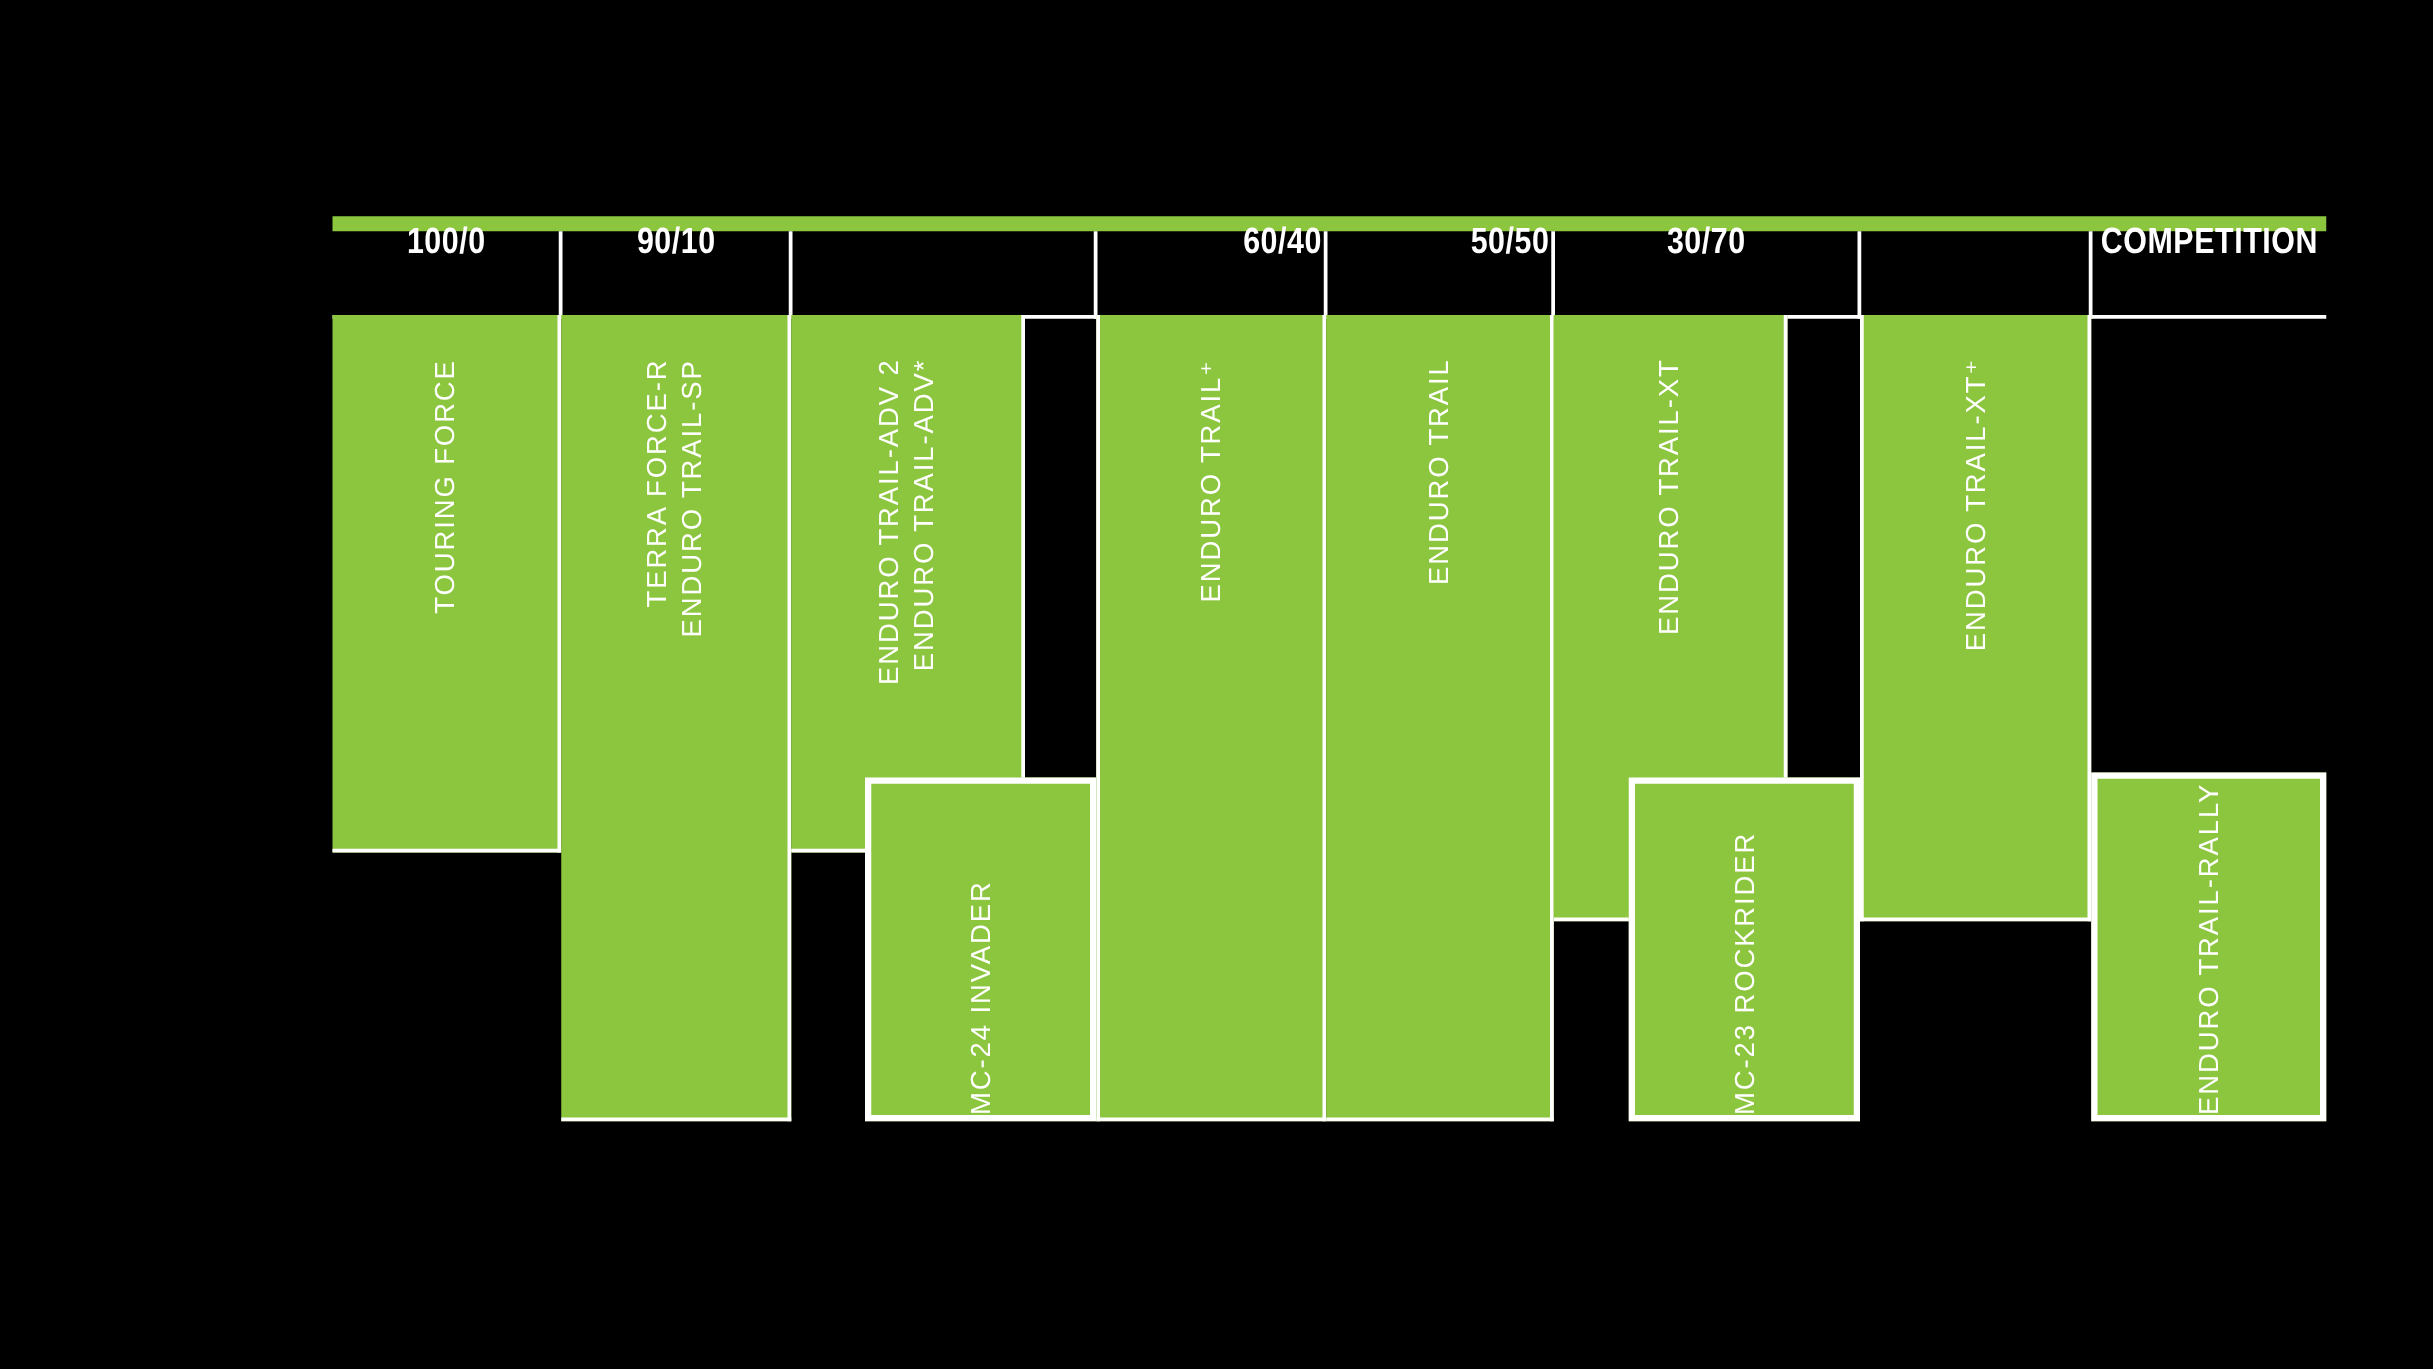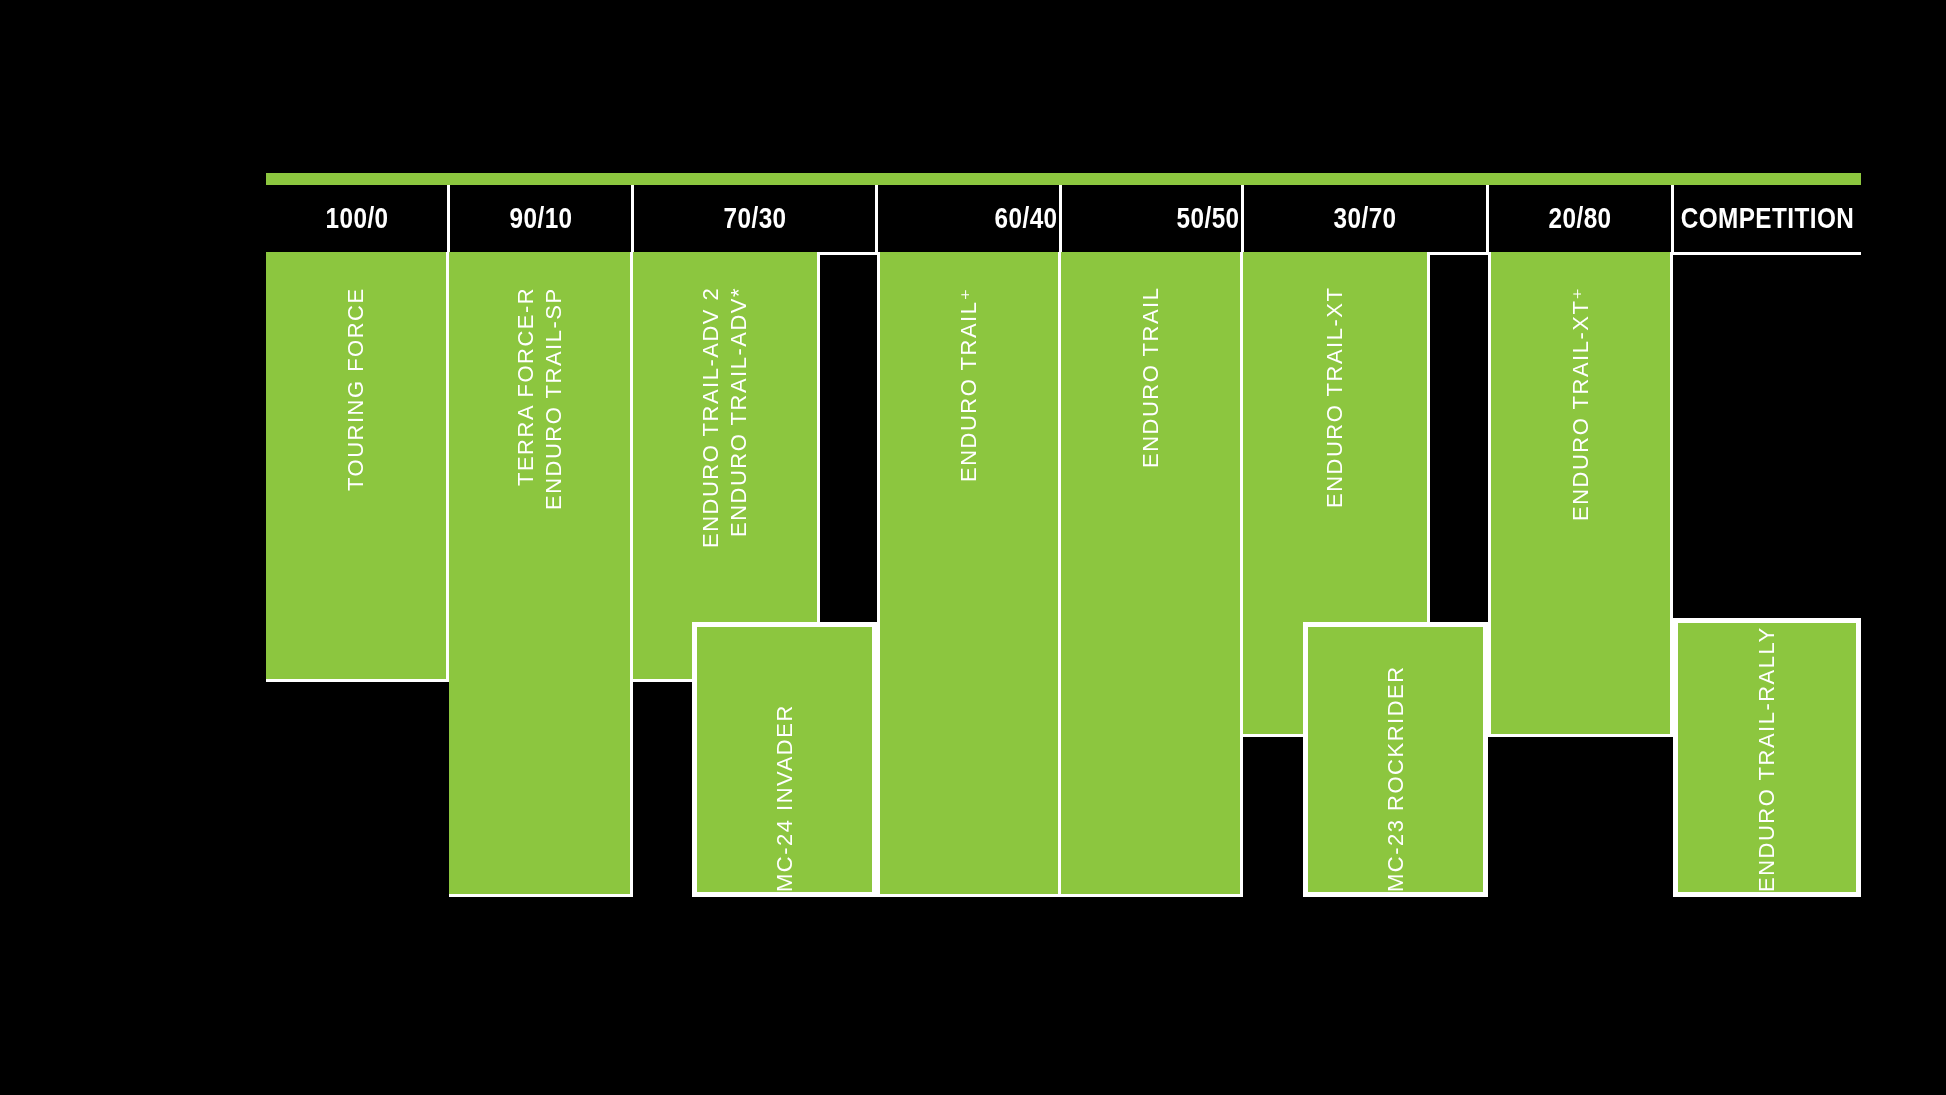--- a/index.html
+++ b/index.html
@@ -7,21 +7,21 @@
     position:relative;
     width:1946px;height:1095px;
     background:#000;
     overflow:hidden;
     font-family:"Liberation Sans","DejaVu Sans",sans-serif;
   }
   
   .topbar{position:absolute;left:266px;top:173px;width:1595px;height:12px;background:#8CC63F;}
   
   .hcell{
-    position:absolute;top:194px;height:49px;
+    position:absolute;top:169px;height:49px;
     display:flex;align-items:center;justify-content:center;
     color:#fff;font-weight:bold;font-size:27px;letter-spacing:.5px;
   }
   .hcell span{display:inline-block;transform:scaleX(.9) scaleY(1.08);white-space:nowrap;}
   .h0{left:266px;width:183px;}
   .h1{left:449px;width:184px;text-align:center;}
   .h2{left:633px;width:244px;}
   .h3{left:877px;width:184px;justify-content:flex-end;}
   .h4{left:1061px;width:182px;justify-content:flex-end;}
   .h5{left:1243px;width:245px;}
@@ -59,34 +59,28 @@
 <div class="stage">
 
   <div class="topbar"></div>
 
   <div class="hcell h0">
       <span>100/0</span>
     </div>
   <div class="hcell h1">
       <span>90/10</span>
     </div>
-  <div class="hcell h2">
-      <span>70/30</span>
-    </div>
   <div class="hcell h3">
       <span>60/40</span>
     </div>
   <div class="hcell h4">
       <span>50/50</span>
     </div>
   <div class="hcell h5">
       <span>30/70</span>
-    </div>
-  <div class="hcell h6">
-      <span>20/80</span>
     </div>
   <div class="hcell h7">
       <span>COMPETITION</span>
     </div>
 
   <div class="vdiv" style="left:447px"></div>
   <div class="vdiv" style="left:631px"></div>
   <div class="vdiv" style="left:875px"></div>
   <div class="vdiv" style="left:1059px"></div>
   <div class="vdiv" style="left:1241px"></div>

